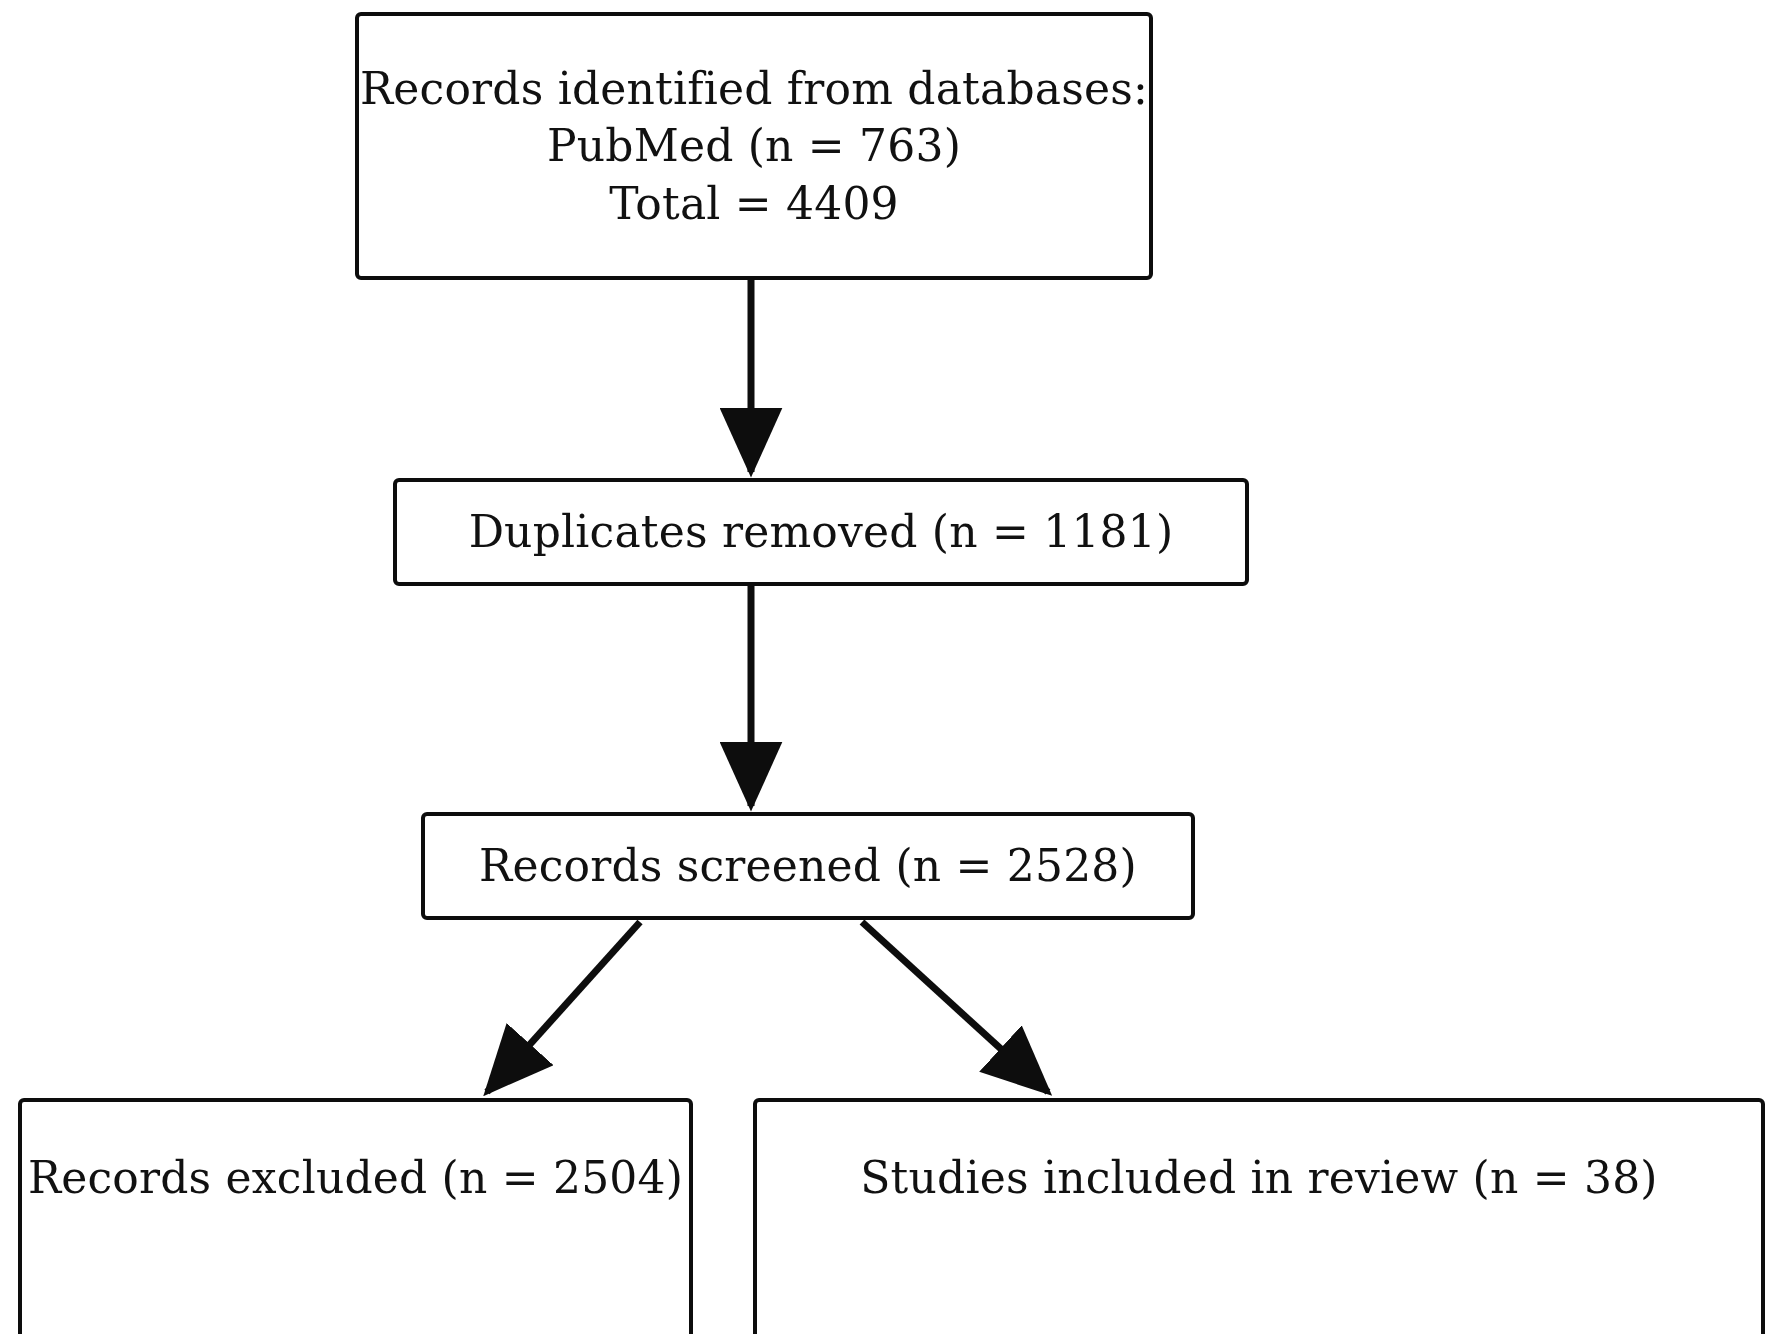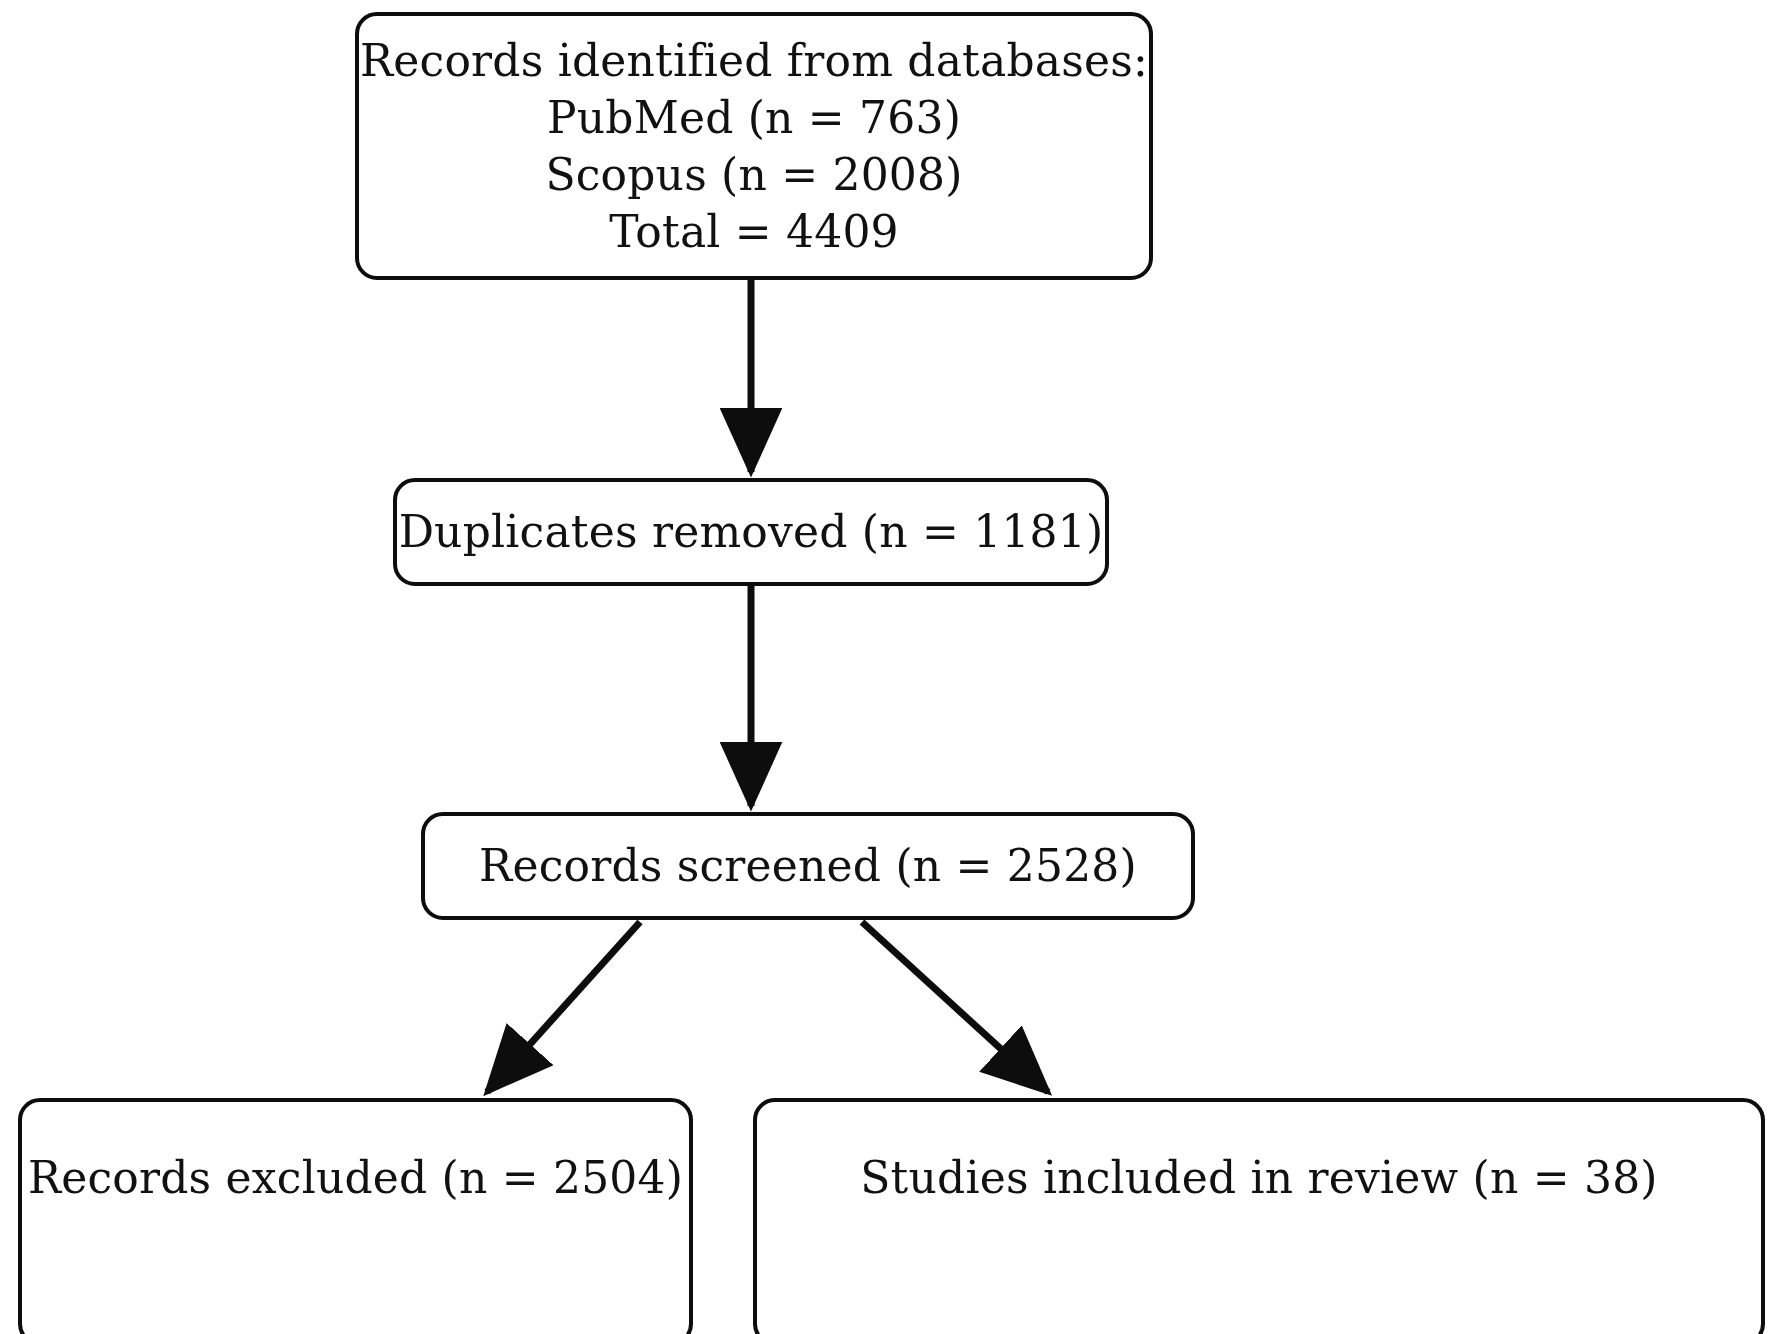--- a/index.html
+++ b/index.html
@@ -23,21 +23,21 @@
     top: 0;
     width: 1781px;
     height: 1334px;
     pointer-events: none;
   }
   .node {
     position: absolute;
     box-sizing: border-box;
     background: #ffffff;
     border: 4px solid #0d0d0d;
-    border-radius: 22px;
+    border-radius: 6px;
     display: flex;
     align-items: center;
     justify-content: center;
     text-align: center;
     color: #111111;
     z-index: 2;
   }
   .node .lines {
     display: block;
     width: 100%;
@@ -53,21 +53,21 @@
   
   #node-identified {
     left: 355px;
     top: 12px;
     width: 798px;
     height: 268px;
   }
   #node-duplicates {
     left: 393px;
     top: 478px;
-    width: 716px;
+    width: 856px;
     height: 108px;
   }
   #node-screened {
     left: 421px;
     top: 812px;
     width: 774px;
     height: 108px;
   }
   #node-excluded {
     left: 18px;
@@ -105,21 +105,20 @@
 
     <line x1="640" y1="922" x2="487" y2="1092" stroke="#0d0d0d" stroke-width="7" marker-end="url(#arrowhead)"></line>
 
     <line x1="862" y1="922" x2="1048" y2="1092" stroke="#0d0d0d" stroke-width="7" marker-end="url(#arrowhead)"></line>
   </svg>
 
   <div class="node" id="node-identified">
     <span class="lines">
       <span class="ln">Records identified from databases:</span>
       <span class="ln">PubMed (n = 763)</span>
-      <span class="ln">Scopus (n = 2008)</span>
       <span class="ln">Total = 4409</span>
     </span>
   </div>
 
   <div class="node" id="node-duplicates">
     <span class="lines">
       <span class="ln">Duplicates removed (n = 1181)</span>
     </span>
   </div>
 

